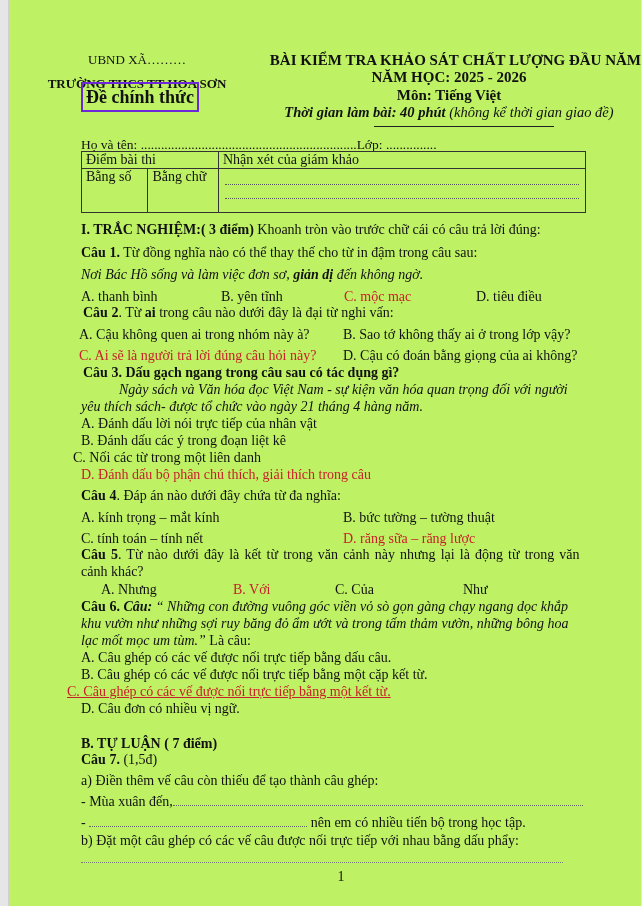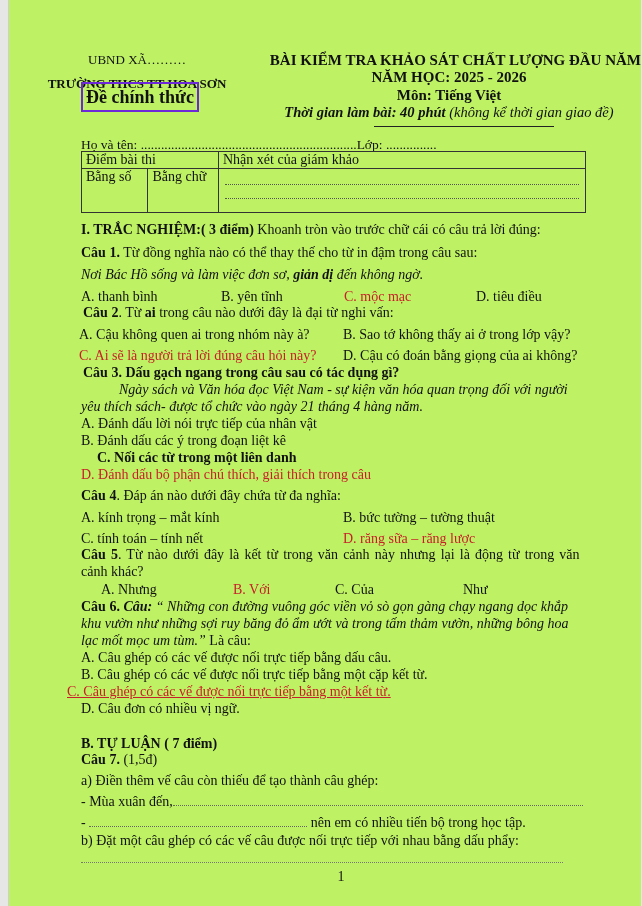--- a/index.html
+++ b/index.html
@@ -103,21 +103,21 @@
   <div class="abs t14 red" style="left:70px; top:348px;">C. Ai sẽ là người trả lời đúng câu hỏi này?</div>
   <div class="abs t14" style="left:334px; top:348px;">D. Cậu có đoán bằng giọng của ai không?</div>
 
   <div class="abs t14 b" style="left:74px; top:365px;">
     <span>Câu 3</span><span>. Dấu gạch ngang trong câu sau có tác dụng gì?</span>
   </div>
   <div class="abs t14 i" style="left:110px; top:382px;">Ngày sách và Văn hóa đọc Việt Nam - sự kiện văn hóa quan trọng đối với người</div>
   <div class="abs t14 i" style="left:72px; top:399px;">yêu thích sách- được tổ chức vào ngày 21 tháng 4 hàng năm.</div>
   <div class="abs t14" style="left:72px; top:416px;">A. Đánh dấu lời nói trực tiếp của nhân vật</div>
   <div class="abs t14" style="left:72px; top:433px;">B. Đánh dấu các ý trong đoạn liệt kê</div>
-  <div class="abs t14" style="left:88px; top:450px;font-weight:bold;">C. Nối các từ trong một liên danh</div>
+  <div class="abs t14" style="left:64px; top:450px;">C. Nối các từ trong một liên danh</div>
   <div class="abs t14 red" style="left:72px; top:467px;">D. Đánh dấu bộ phận chú thích, giải thích trong câu</div>
 
   <div class="abs t14" style="left:72px; top:488px;">
     <span class="b">Câu 4</span><span>.  Đáp án nào dưới đây chứa từ đa nghĩa:</span>
   </div>
   <div class="abs t14" style="left:72px; top:510px;">A. kính trọng – mắt kính</div>
   <div class="abs t14" style="left:334px; top:510px;">B. bức tường – tường thuật</div>
   <div class="abs t14" style="left:72px; top:531px;">C. tính toán – tính nết</div>
   <div class="abs t14 red" style="left:334px; top:531px;">D. răng sữa – răng lược</div>
 

